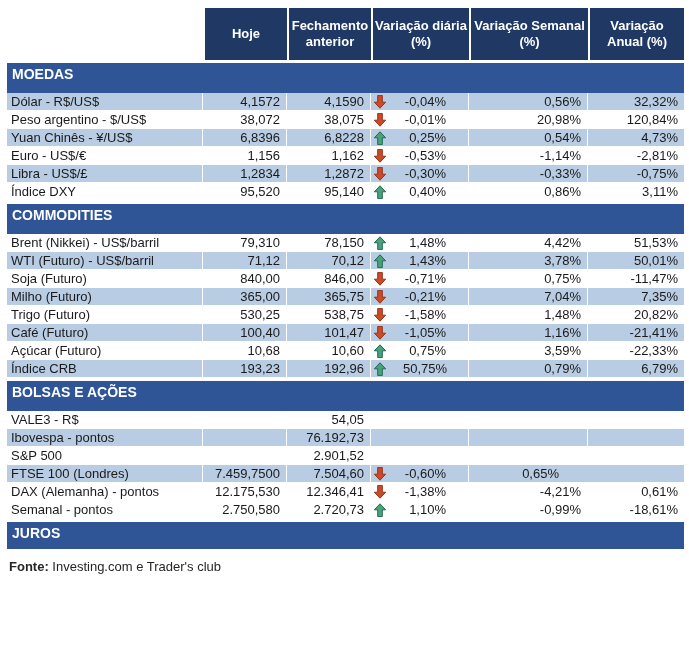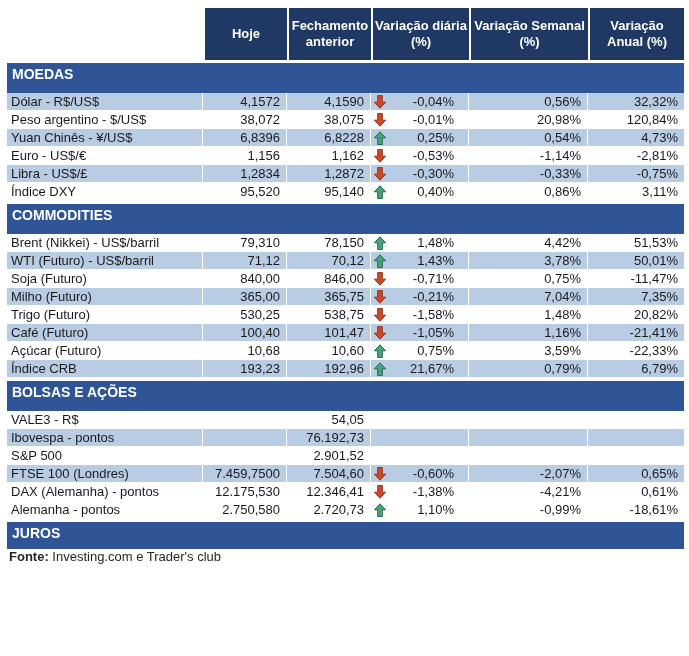--- a/index.html
+++ b/index.html
@@ -40,27 +40,27 @@
   }
   .band.short{height:27px;}
 
   
   .row{display:flex;height:18px;border-bottom:1px solid #ffffff;font-size:13px;}
   .row.shaded{background:var(--shade);}
   .cell{display:flex;align-items:center;border-right:1px solid #ffffff;overflow:hidden;}
   .cell:last-child{border-right:none;}
   .c-label{padding-left:4px;}
   .num{justify-content:flex-end;padding-right:6px;white-space:nowrap;}
-  .c-diaria{padding-left:2px;padding-right:14px;gap:16px;}
+  .c-diaria{padding-left:2px;padding-right:22px;gap:16px;}
   .c-diaria .val{margin-left:auto;white-space:nowrap;}
   .arrow{width:16px;height:15px;display:flex;align-items:center;}
   .arrow svg{display:block;}
 
   
-  .footer{padding-left:2px;font-size:13px;color:#262626;}
+  .footer{margin-top:10px;padding-left:2px;font-size:13px;color:#262626;}
   .footer .b{font-weight:bold;}
 </style>
 </head>
 <body>
 
 <div class="sheet">
 
   <div class="header-row">
     <div class="header-spacer"></div>
     <div class="hcell w-hoje">Hoje</div>
@@ -290,21 +290,21 @@
   <div class="row shaded">
     <div class="cell c-label w-label">Índice CRB</div>
     <div class="cell num w-hoje">193,23</div>
     <div class="cell num w-fech">192,96</div>
     <div class="cell c-diaria w-diaria">
       <span class="arrow">
                 <svg width="14" height="14" viewBox="0 0 14 14">
                   <path d="M7 0.8 L12.6 6.8 H9.3 V13.6 H4.7 V6.8 H1.4 Z" fill="#4AA17C" stroke="#1E6B4F" stroke-width="1" stroke-linejoin="round"></path>
                 </svg>
               </span>
-      <span class="val">21,67%</span>
+      <span class="val">50,75%</span>
     </div>
     <div class="cell num w-semanal">0,79%</div>
     <div class="cell num w-anual">6,79%</div>
   </div>
 </div>
   </div>
 
   <div class="section">
     <div class="band"><span class="band-label">BOLSAS E AÇÕES</span></div>
     <div class="rows">
@@ -350,21 +350,20 @@
     <div class="cell num w-hoje">7.459,7500</div>
     <div class="cell num w-fech">7.504,60</div>
     <div class="cell c-diaria w-diaria">
       <span class="arrow">
                 <svg width="14" height="14" viewBox="0 0 14 14">
                   <path d="M7 13.2 L1.4 7.2 H4.7 V0.4 H9.3 V7.2 H12.6 Z" fill="#CC4A27" stroke="#93331A" stroke-width="1" stroke-linejoin="round"></path>
                 </svg>
               </span>
       <span class="val">-0,60%</span>
     </div>
-    <div class="cell num w-semanal">-2,07%</div>
     <div class="cell num w-anual">0,65%</div>
   </div>
 
   <div class="row">
     <div class="cell c-label w-label">DAX (Alemanha) - pontos</div>
     <div class="cell num w-hoje">12.175,530</div>
     <div class="cell num w-fech">12.346,41</div>
     <div class="cell c-diaria w-diaria">
       <span class="arrow">
                 <svg width="14" height="14" viewBox="0 0 14 14">
@@ -372,21 +371,21 @@
                 </svg>
               </span>
       <span class="val">-1,38%</span>
     </div>
     <div class="cell num w-semanal">-4,21%</div>
     <div class="cell num w-anual">0,61%</div>
   </div>
 
 
   <div class="row">
-    <div class="cell c-label w-label">Alemanha - pontos</div>
+    <div class="cell c-label w-label">Semanal - pontos</div>
     <div class="cell num w-hoje">2.750,580</div>
     <div class="cell num w-fech">2.720,73</div>
     <div class="cell c-diaria w-diaria">
       <span class="arrow">
                 <svg width="14" height="14" viewBox="0 0 14 14">
                   <path d="M7 0.8 L12.6 6.8 H9.3 V13.6 H4.7 V6.8 H1.4 Z" fill="#4AA17C" stroke="#1E6B4F" stroke-width="1" stroke-linejoin="round"></path>
                 </svg>
               </span>
       <span class="val">1,10%</span>
     </div>

